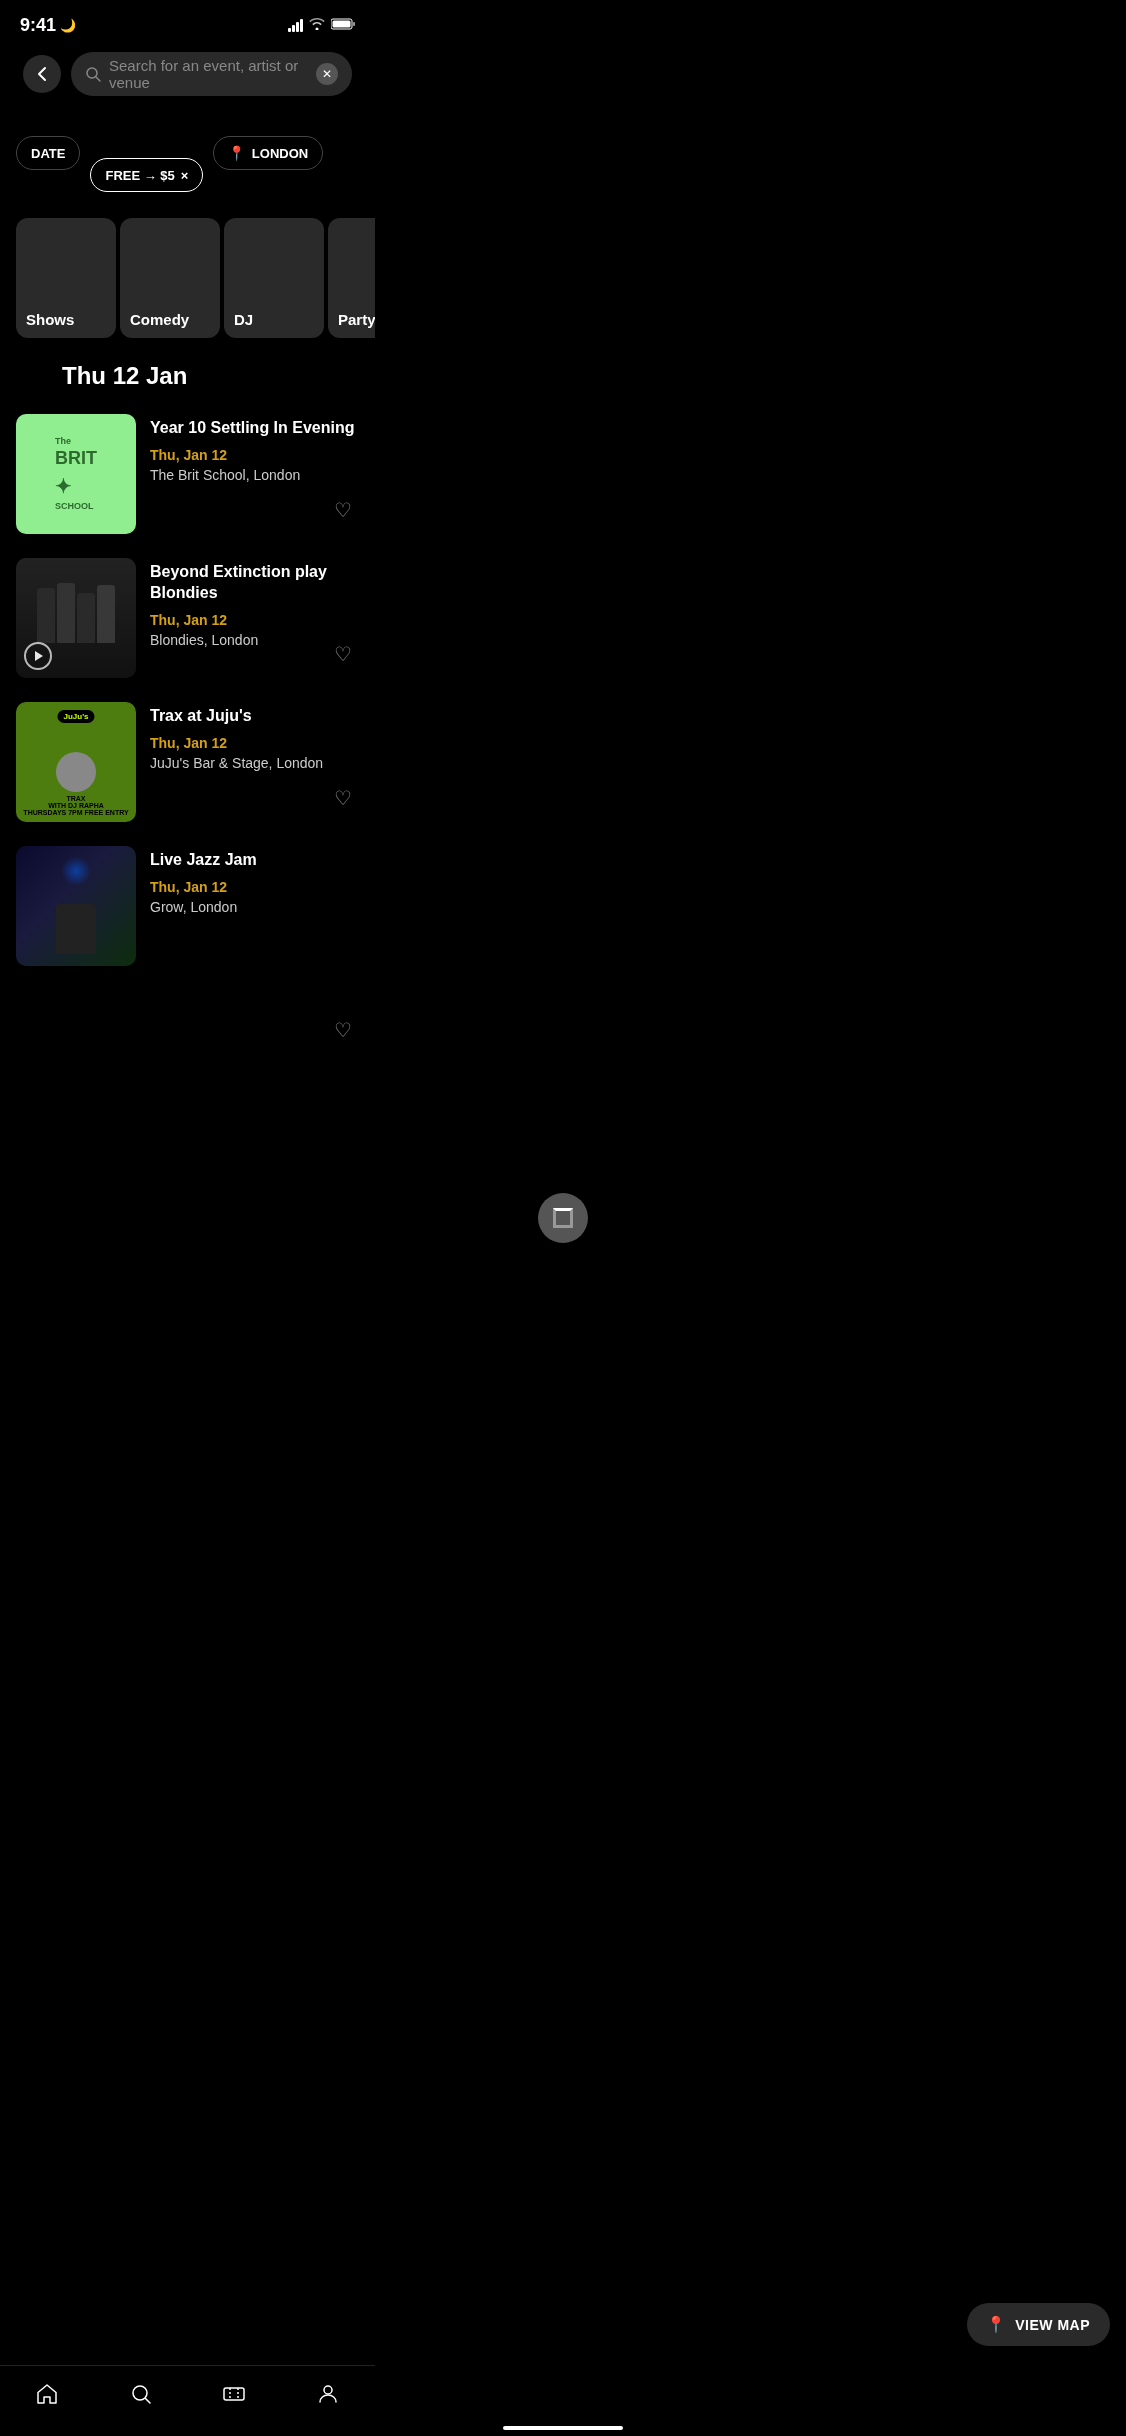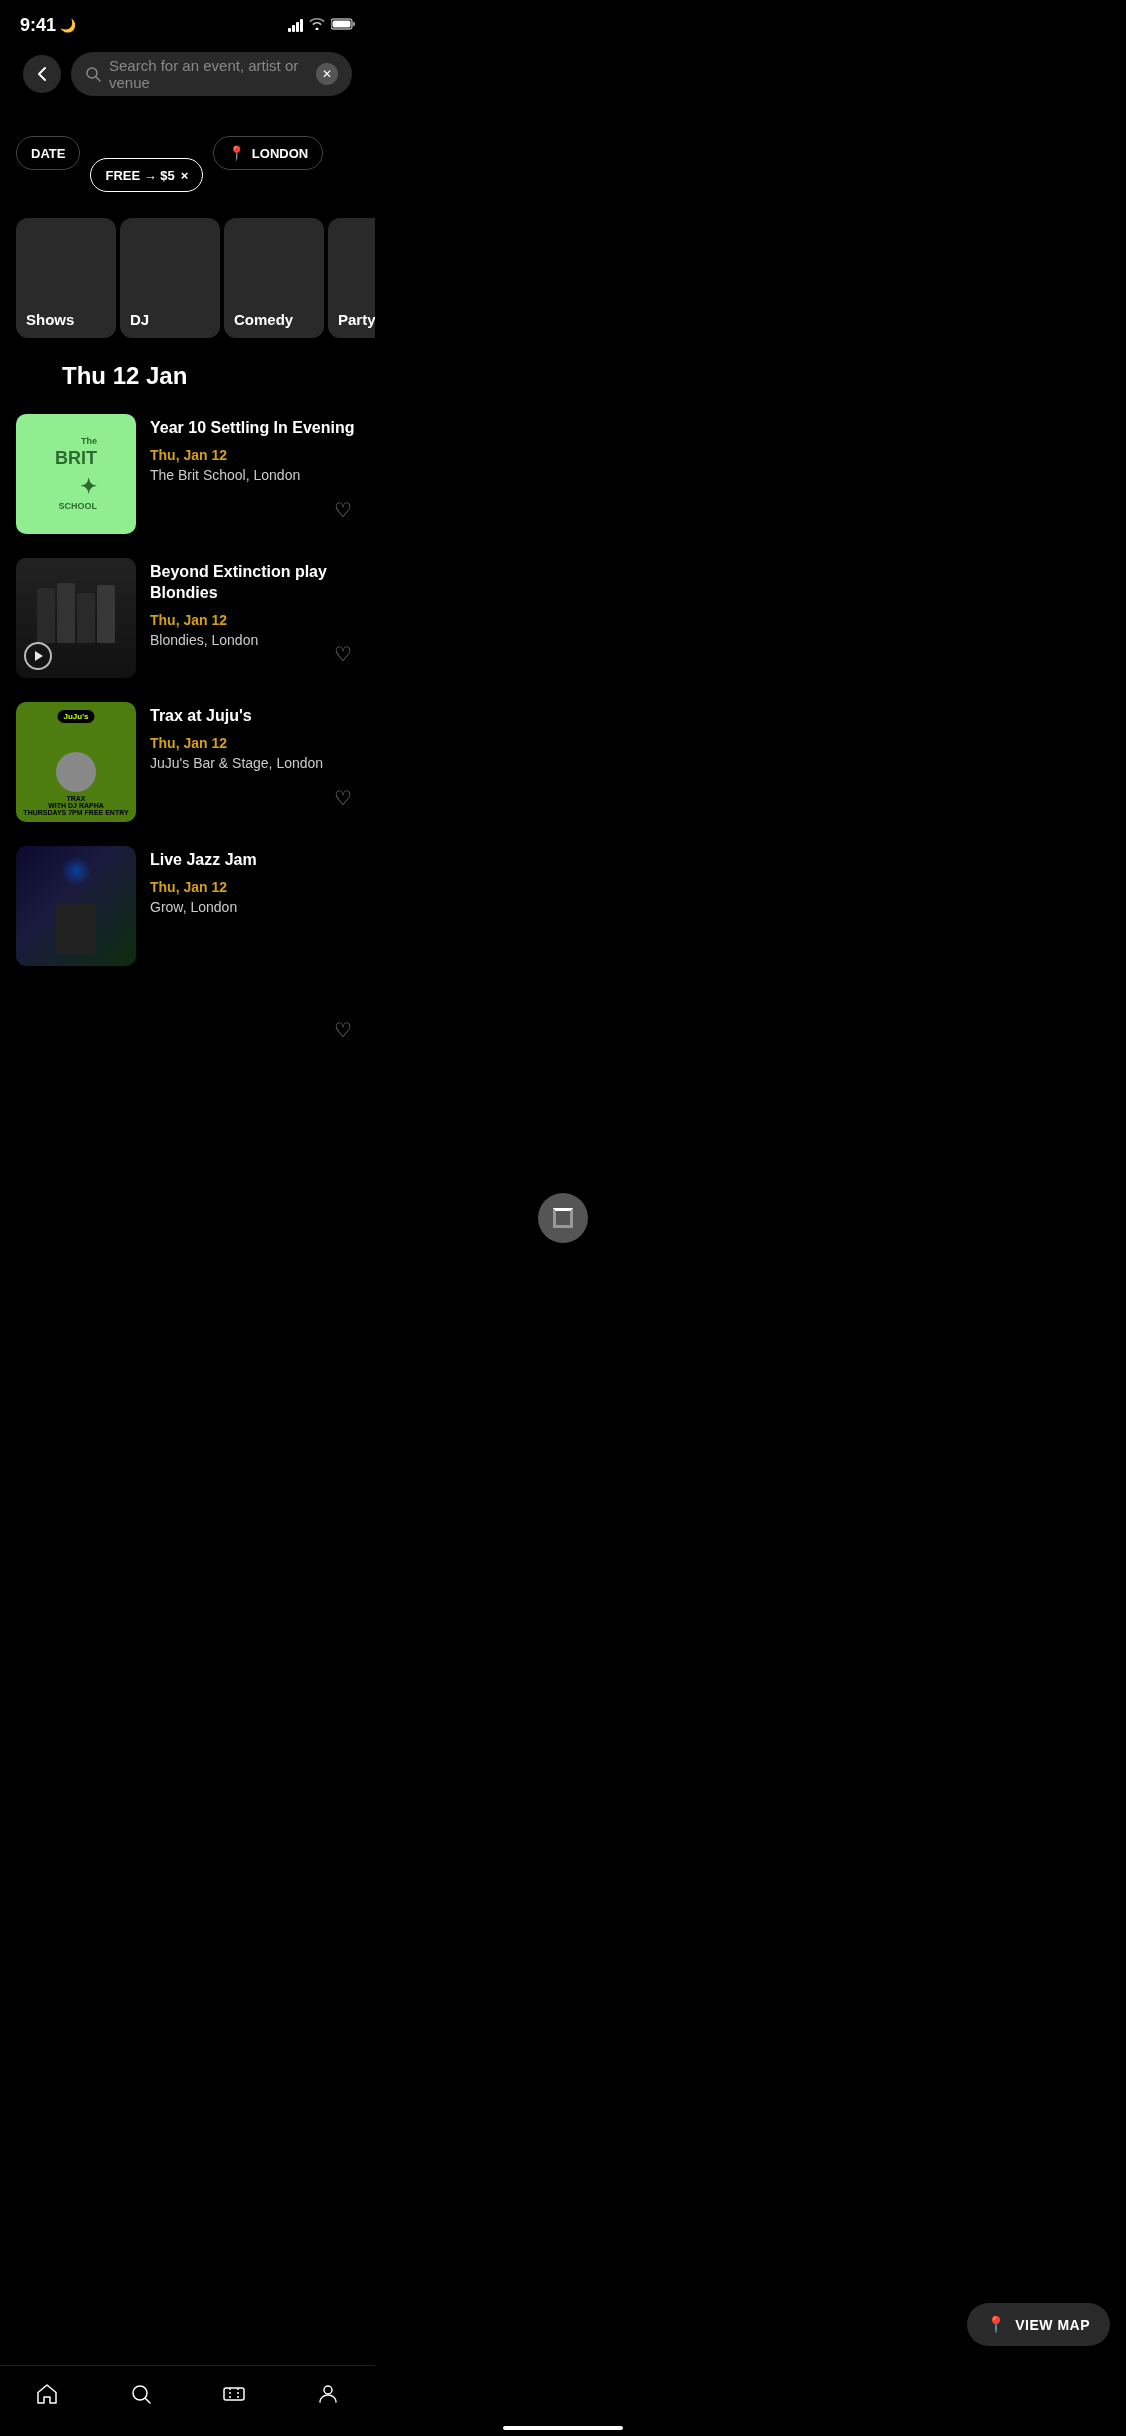--- a/index.html
+++ b/index.html
@@ -177,21 +177,21 @@
     }
 
     
     .thumb-brit {
       background: #90ee90;
       display: flex;
       align-items: center;
       justify-content: center;
     }
     .brit-logo {
-      text-align: right;
+      text-align: left;
       color: #2d6a2d;
       font-size: 11px;
       font-weight: 700;
       line-height: 1.3;
       padding: 8px;
     }
     .brit-logo .the { font-size: 9px; }
     .brit-logo .brit { font-size: 18px; font-weight: 900; }
     .brit-logo .school { font-size: 9px; }
 
@@ -512,24 +512,24 @@
     <span class="loc-icon">📍</span>
     <span>LONDON</span>
   </div>
 </div>
 
 <div class="categories-row">
   <div class="category-tile">
     <span class="cat-label">Shows</span>
   </div>
   <div class="category-tile">
+    <span class="cat-label">Comedy</span>
+  </div>
+  <div class="category-tile">
     <span class="cat-label">DJ</span>
-  </div>
-  <div class="category-tile">
-    <span class="cat-label">Comedy</span>
   </div>
   <div class="category-tile">
     <span class="cat-label">Party</span>
   </div>
 
 </div>
 
 <div class="section-heading">Thu 12 Jan</div>
 
 <div class="event-list">

